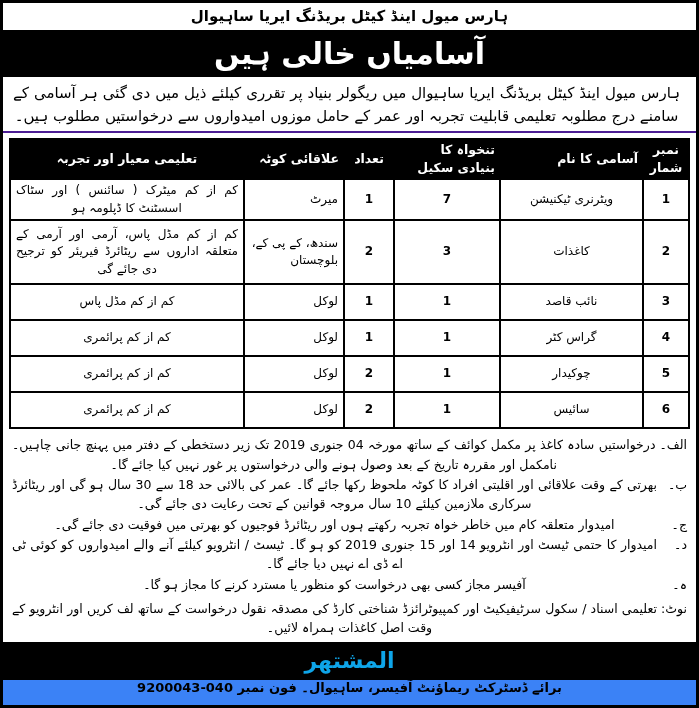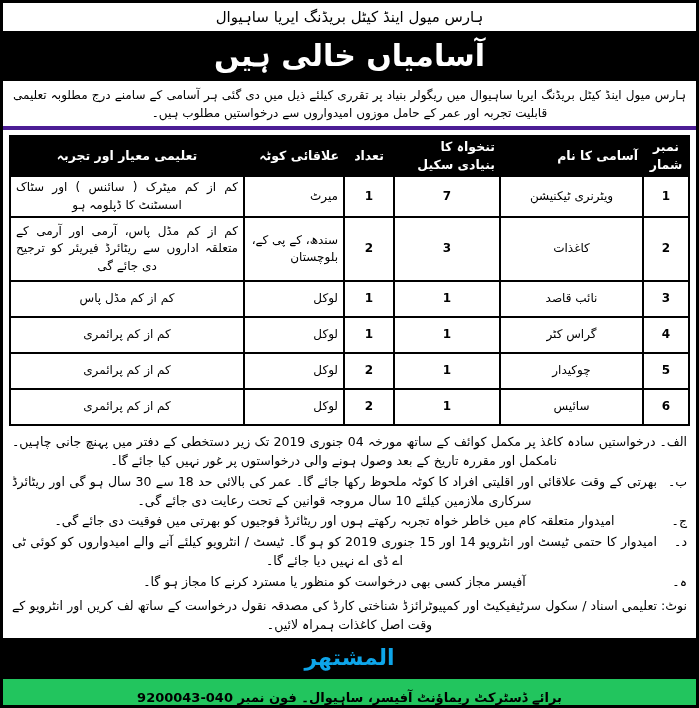--- a/index.html
+++ b/index.html
@@ -28,21 +28,21 @@
   .org-bar {
     height: 30px;
     border-bottom: 3px solid #000;
     display: flex;
     align-items: center;
     justify-content: center;
     background: #fff;
   }
   .org-bar .org-title {
     font-size: 15px;
-    font-weight: normal;
+    font-weight: bold;
     letter-spacing: 0px;
     line-height: 1;
     direction: rtl;
   }
   
   .headline {
     height: 46px;
     background: #000;
     color: #fff;
     display: flex;
@@ -51,27 +51,27 @@
     border-bottom: 3px solid #000;
   }
   .headline .headline-text {
     font-size: 30px;
     font-weight: bold;
     line-height: 1;
     direction: rtl;
   }
   
   .intro {
-    padding: 5px 10px 4px 10px;
-    font-size: 12px;
+    padding: 5px 16px 4px 10px;
+    font-size: 15px;
     line-height: 1.5;
     text-align: justify;
     text-align-last: center;
     direction: rtl;
-    border-bottom: 4px solid #4c1d95;
+    border-bottom: 2px solid #4c1d95;
   }
   
   .table-wrap {
     padding: 5px 6px 0 6px;
   }
   table.jobs {
     width: 100%;
     border-collapse: collapse;
     direction: rtl;
     table-layout: fixed;
@@ -167,24 +167,24 @@
   .advertiser-bar .advertiser-text {
     font-size: 22px;
     font-weight: bold;
     letter-spacing: 2px;
     direction: rtl;
     line-height: 1;
   }
   .contact-bar {
     height: 28px;
     display: flex;
-    align-items: flex-end;
+    align-items: flex-start;
     justify-content: center;
     direction: rtl;
-    background: #22c55e;
+    background: #3b82f6;
   }
   .contact-bar .contact-text {
     font-size: 13px;
     font-weight: bold;
     direction: rtl;
   }
 </style>
 </head>
 <body>
 

